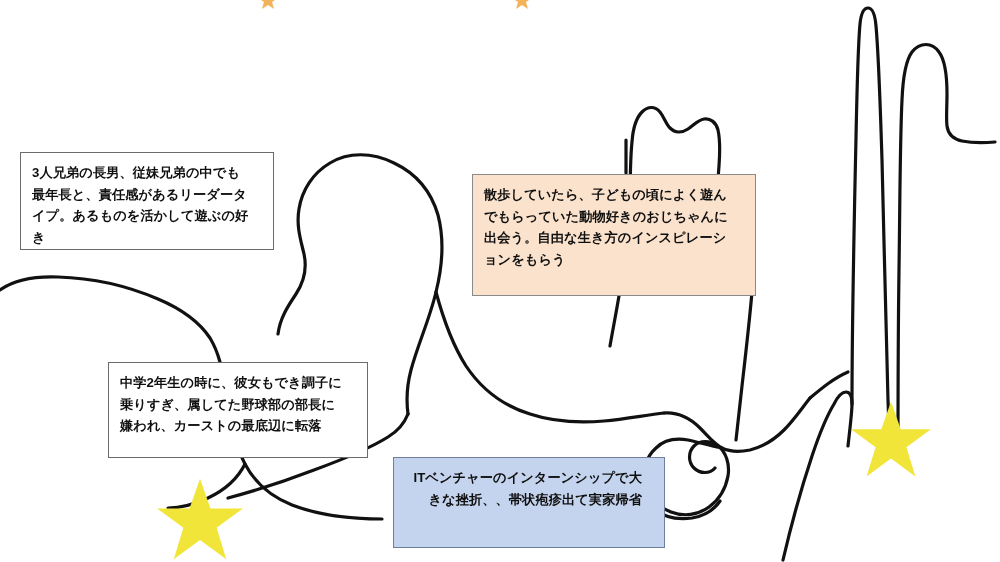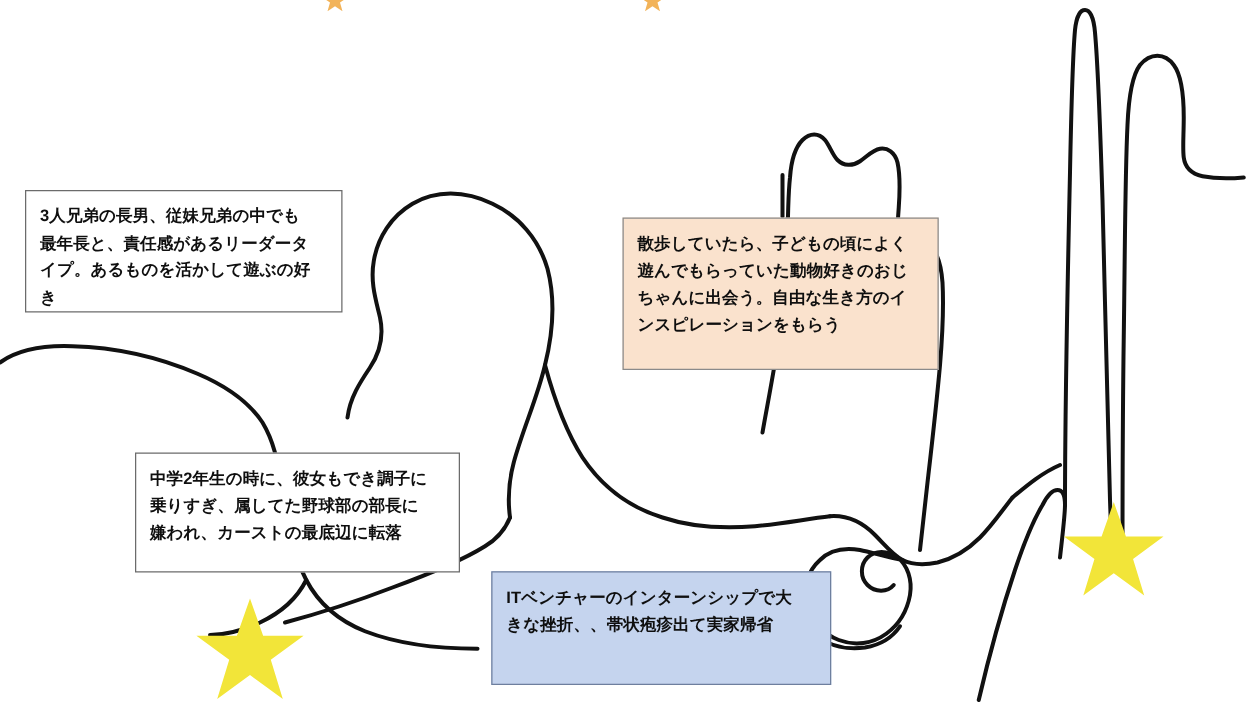--- a/index.html
+++ b/index.html
@@ -39,22 +39,22 @@
     z-index: 5;
     white-space: pre-wrap;
     word-break: break-all;
   }
   .note.white  { background: #ffffff; border-color: #6b6b6b; }
   .note.peach  { background: #fae2cd; border-color: #8a8a8a; }
   .note.blue   { background: #c5d4ee; border-color: #6e7f9e; }
 
   #note-childhood  { left: 20px;  top: 152px; width: 254px; height: 98px; }
   #note-juniorhigh { left: 108px; top: 362px; width: 260px; height: 96px; }
-  #note-walk       { left: 498px; top: 174px; width: 253px; height: 122px; }
-  #note-internship { left: 393px; top: 457px; width: 272px; height: 91px; }
+  #note-walk       { left: 472px; top: 174px; width: 284px; height: 122px; }
+  #note-internship { left: 393px; top: 457px; width: 272px; height: 91px; text-align: right; }
 
   .star-wrap {
     position: absolute;
     z-index: 4;
   }
   #star-low-1 { left: 156px; top: 477px; width: 88px; height: 84px; }
   #star-low-2 { left: 850px; top: 400px; width: 82px; height: 78px; }
 
   .top-mark {
     position: absolute;

